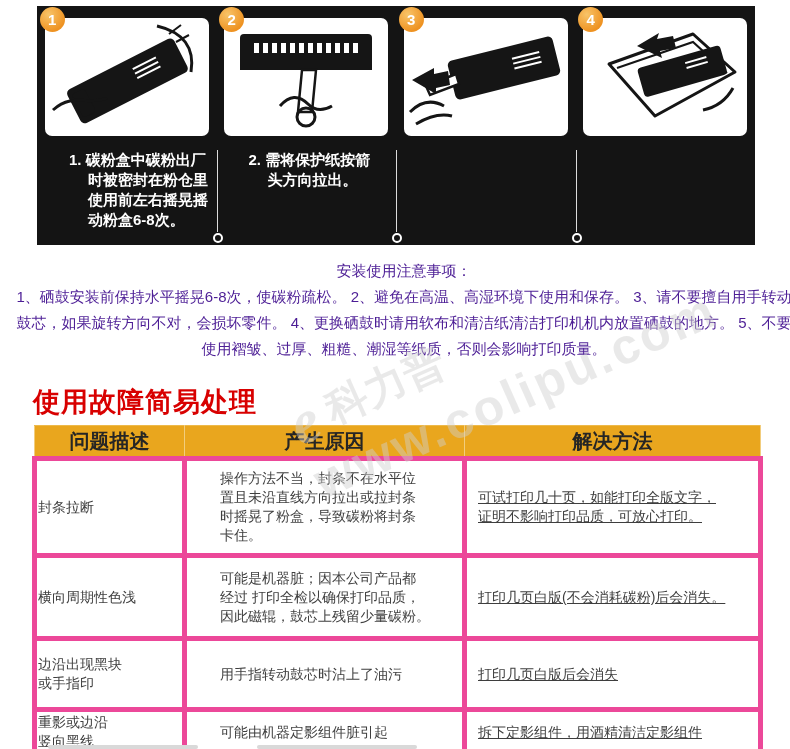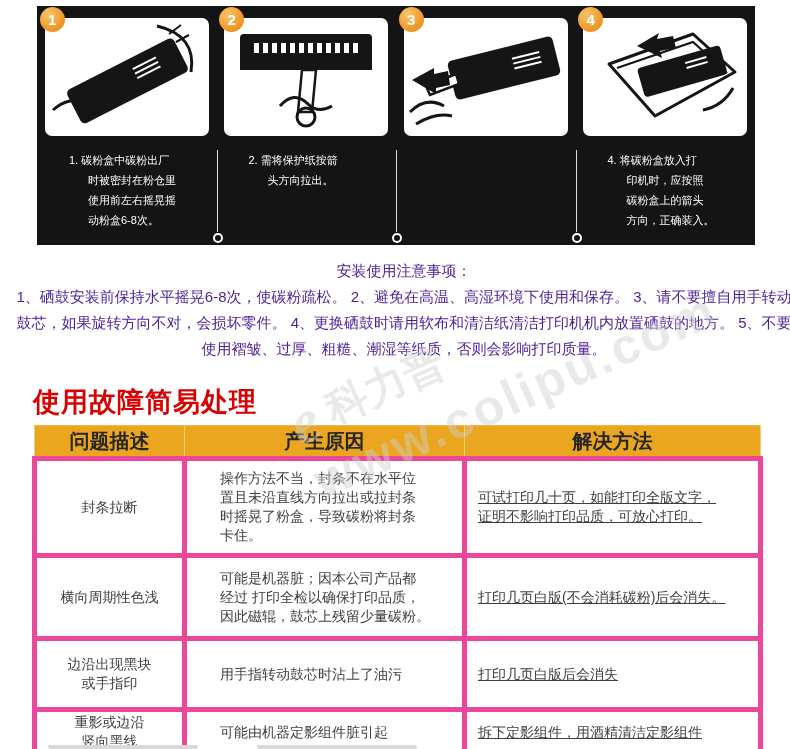--- a/index.html
+++ b/index.html
@@ -8,39 +8,39 @@
 
   
   .banner{position:absolute;left:37px;top:6px;width:718px;height:239px;background:#141414;display:flex;}
   .step{flex:1 1 0;position:relative;}
   .panel{position:relative;width:164px;height:118px;background:#fff;border-radius:7px;margin:12px auto 0 auto;}
   .panel svg{display:block;width:164px;height:118px;}
   .badge{position:absolute;left:-5px;top:-11px;width:25px;height:25px;border-radius:50%;
          background:radial-gradient(circle at 35% 30%, #f8c469, #ee9221 72%);
          color:#fff;font-weight:700;font-size:15px;display:flex;align-items:center;justify-content:center;z-index:2;}
   .caption{margin:14px 6px 16px 32px;padding-left:19px;text-indent:-19px;color:#fff;
-           font-size:11px;font-weight:400;line-height:20px;white-space:pre-line;}
+           font-size:15px;font-weight:700;line-height:20px;white-space:pre-line;}
   .divider{position:absolute;top:144px;height:82px;width:0;border-left:1px solid rgba(255,255,255,.85);}
   .divider::after{content:'';position:absolute;left:-5px;bottom:-11px;width:6px;height:6px;
                   border:2px solid #fff;border-radius:50%;background:#141414;}
 
   
   .notes{position:absolute;left:15px;top:258px;width:778px;font-size:15px;line-height:26px;color:#4c1d95;text-align:center;}
   .notes .ntitle{font-weight:400;}
   .notes .nbody{white-space:pre-line;}
 
   
   .heading{position:absolute;left:33px;top:384px;font-size:27px;font-weight:700;color:#d80000;letter-spacing:1px;}
   table.tbl{position:absolute;left:32px;top:425px;width:726px;border-collapse:collapse;table-layout:fixed;}
   .tbl th{height:28px;background:#e9a61e;color:#252525;font-size:20px;font-weight:700;
           border:1px solid #edb94a;border-left:1px solid #f2cd7d;border-right:1px solid #f2cd7d;}
   .tbl td{border:5px solid #ec4899;font-size:14px;color:#3e3e3e;line-height:19px;vertical-align:middle;
           white-space:pre-line;background:#fff;}
   .tbl col.c1{width:150px}.tbl col.c2{width:280px}.tbl col.c3{width:296px}
-  .tbl td.problem{text-align:center;}
+  .tbl td.problem{text-align:left;}
   .tbl td.cause{padding:8px 10px 8px 33px;}
   .tbl td.solution{padding:8px 10px 8px 11px;text-decoration:underline;}
   .tbl tr.r1{height:94px}.tbl tr.r2{height:83px}.tbl tr.r3{height:71px}.tbl tr.r4{height:38px}
 
   
   .watermark{position:absolute;left:285px;top:305px;transform:rotate(-24deg);color:#d0d0d0;opacity:.45;
              font-weight:700;pointer-events:none;z-index:6;white-space:nowrap;}
   .watermark .brandrow{font-size:42px;display:flex;align-items:center;gap:12px;}
   .watermark .logo{font-size:62px;font-style:italic;font-family:"Liberation Serif",serif;line-height:1;}
   .watermark .url{font-size:50px;letter-spacing:3px;margin-top:2px;}
@@ -134,24 +134,20 @@
             <rect x="56" y="38" width="86" height="30" rx="4" fill="#151515"></rect>
             <g stroke="#fff" stroke-width="2">
                 <line x1="104" y1="46" x2="126" y2="46"></line>
                 <line x1="104" y1="51" x2="126" y2="51"></line>
               </g>
           </g>
           <polygon points="54,28 76,15 74,21 90,18 93,30 77,33 79,40" fill="#151515"></polygon>
           <path d="M150,70 q-10,18 -30,22" fill="none" stroke="#151515" stroke-width="3"></path>
         </svg>
       </div>
-      <div class="caption">4. 将碳粉盒放入打
-印机时，应按照
-碳粉盒上的箭头
-方向，正确装入。</div>
     </div>
 
     <div class="divider" style="left:180px"></div>
     <div class="divider" style="left:359px"></div>
     <div class="divider" style="left:539px"></div>
   </div>
 
   <div class="notes">
     <div class="ntitle">安装使用注意事项：</div>
     <div class="nbody">1、硒鼓安装前保持水平摇晃6-8次，使碳粉疏松。 2、避免在高温、高湿环境下使用和保存。 3、请不要擅自用手转动鼓芯，如果旋转方向不对，会损坏零件。 4、更换硒鼓时请用软布和清洁纸清洁打印机机内放置硒鼓的地方。 5、不要使用褶皱、过厚、粗糙、潮湿等纸质，否则会影响打印质量。</div>

